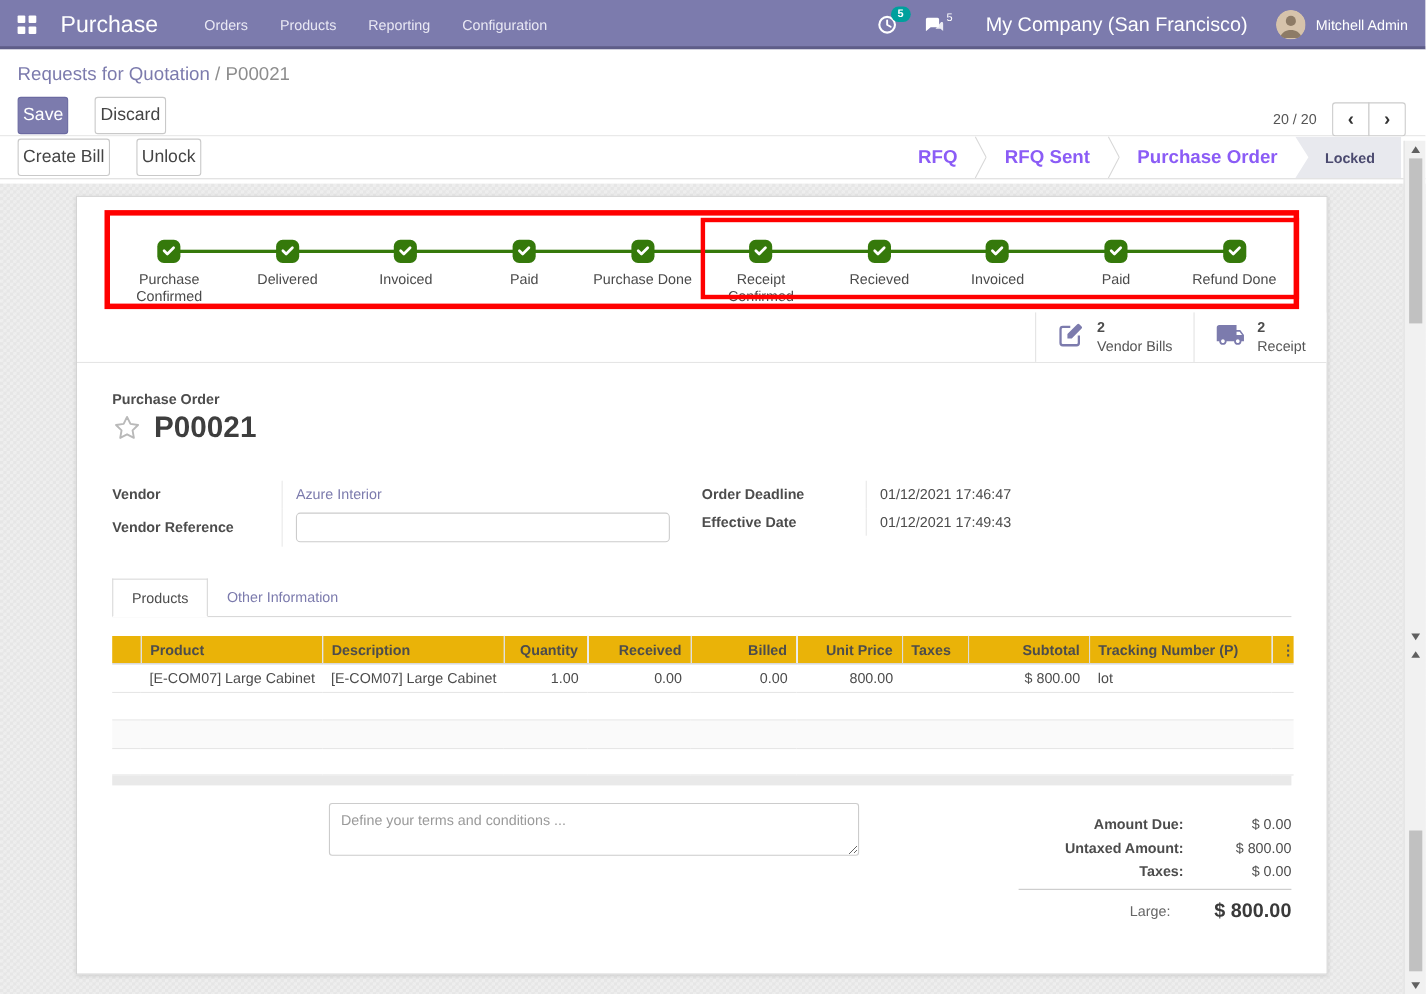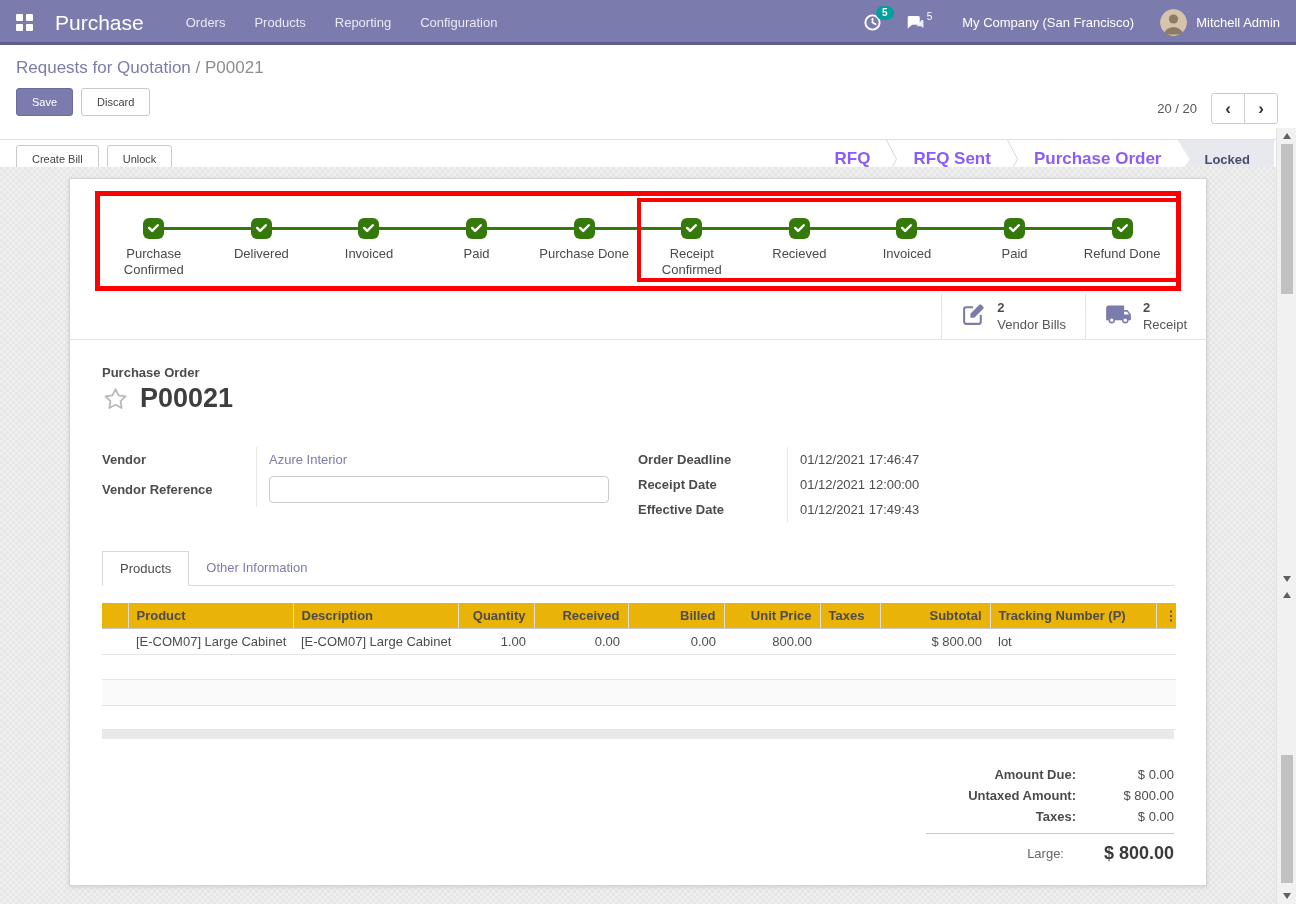--- a/index.html
+++ b/index.html
@@ -18,33 +18,33 @@
   .apps-grid span { width:7px; height:7px; background:#fff; border-radius:1px; }
   .app-title { color:#fff; font-size:21px; font-weight:400; margin:0 42px 0 22px; }
   .nav-menu { color:#e9e8f4; font-size:13px; margin-right:29px; cursor:pointer; }
   .nav-right { margin-left:auto; display:flex; align-items:center; }
   .nav-ico { position:relative; margin-right:24px; cursor:pointer; display:flex; align-items:center; }
   .badge {
     position:absolute; top:-7px; right:-12px; background:#00A09D; color:#fff;
     font-size:10px; font-weight:bold; border-radius:9px; padding:2px 6px; line-height:1;
   }
   .sup-count { color:#fff; font-size:10px; margin-left:3px; position:relative; top:-6px; }
-  .nav-company { color:#fff; font-size:13px; margin:0 26px 0 6px; cursor:pointer; }
+  .nav-company { color:#fff; font-size:18px; margin:0 26px 0 6px; cursor:pointer; }
   .avatar { width:27px; height:27px; border-radius:50%; overflow:hidden; display:block; cursor:pointer; }
   .nav-user { color:#fff; font-size:13px; margin-left:9px; cursor:pointer; }
 
   
-  .panel1 { height:95px; padding:13px 16px 0; border-bottom:1px solid #e0e0e0; position:relative; background:#fff; }
+  .panel1 { height:79px; padding:13px 16px 0; border-bottom:1px solid #e0e0e0; position:relative; background:#fff; }
   .breadcrumb { font-size:17px; }
   .breadcrumb .bc-link { color:#7C7BAD; cursor:pointer; }
   .breadcrumb .bc-sep, .breadcrumb .bc-cur { color:#8d8d8d; }
   .btn-row { margin-top:10px; display:flex; align-items:center; }
   .btn {
-    font-size:11px; padding:7px 15px; border-radius:3px; border:1px solid #c9c9c9;
-    background:#fff; color:#444; cursor:pointer; margin-right:8px; line-height:1.1;
+    font-size:16px; padding:7px 4px; border-radius:3px; border:1px solid #c9c9c9;
+    background:#fff; color:#444; cursor:pointer; margin-right:24px; line-height:1.1;
   }
   .btn-primary { background:#7C7BAD; border-color:#6b6aa1; color:#fff; }
   .pager { position:absolute; right:18px; top:48px; display:flex; align-items:center; }
   .pager-value { font-size:13px; color:#555; margin-right:14px; }
   .pg-btn {
     width:34px; height:31px; border:1px solid #ccc; background:#fff; display:flex;
     align-items:center; justify-content:center; font-size:17px; font-weight:bold;
     color:#333; cursor:pointer;
   }
   .pg-prev { border-radius:3px 0 0 3px; }
@@ -72,21 +72,21 @@
       linear-gradient(45deg, #efefef 25%, transparent 25%, transparent 75%, #efefef 75%),
       linear-gradient(45deg, #efefef 25%, transparent 25%, transparent 75%, #efefef 75%);
     background-size:6px 6px; background-position:0 0, 3px 3px;
   }
   .sheet {
     position:absolute; left:69px; top:11px; width:1138px; height:708px; background:#fff;
     border:1px solid #d4d4d4; box-shadow:0 1px 4px rgba(0,0,0,.12); overflow:hidden;
   }
 
   
-  .tracker { margin:12px 25px 0; border:5px solid #ff0000; position:relative; height:100px; padding-top:22px; }
+  .tracker { margin:12px 25px 0; border:5px solid #ff0000; position:relative; height:90px; padding-top:22px; }
   .track-line { position:absolute; left:5%; right:5%; top:31px; height:3px; background:#35790B; }
   .steps { display:flex; position:relative; }
   .step { width:10%; display:flex; flex-direction:column; align-items:center; }
   .step-icon {
     width:21px; height:21px; border-radius:6px; background:#35790B; z-index:1;
     display:flex; align-items:center; justify-content:center;
   }
   .step-label { margin-top:7px; font-size:13px; color:#4a4a4a; text-align:center; line-height:1.2; }
   .inner-red {
     position:absolute; border:4px solid #ff0000; left:calc(50% - 1px); right:-5px;
@@ -372,24 +372,20 @@
           </div>
           <div class="frow">
             <span class="flabel">Vendor Reference</span>
             <input class="vref-input" type="text" value="" style="">
           </div>
         </div>
         <div class="fcol fcol-right">
           <div class="frow">
             <span class="flabel">Order Deadline</span>
             <span class="fval">01/12/2021 17:46:47</span>
-          </div>
-          <div class="frow">
-            <span class="flabel">Receipt Date</span>
-            <span class="fval">01/12/2021 12:00:00</span>
           </div>
           <div class="frow">
             <span class="flabel">Effective Date</span>
             <span class="fval">01/12/2021 17:49:43</span>
           </div>
         </div>
       </div>
 
       <div class="tabs">
         <div class="tab tab-active">Products</div>
@@ -446,20 +442,21 @@
               <td colspan="11"></td>
             </tr>
           <tr class="row-empty2">
               <td colspan="11"></td>
             </tr>
         </tbody>
       </table>
       <div class="hbar"></div>
 
       <div class="bottom">
+        <textarea class="notes" placeholder="Define your terms and conditions ..." style=""></textarea>
         <div class="totals">
           <div class="trow">
             <span class="tlabel">Amount Due:</span>
             <span class="tvalue">$ 0.00</span>
           </div>
           <div class="trow">
             <span class="tlabel">Untaxed Amount:</span>
             <span class="tvalue">$ 800.00</span>
           </div>
           <div class="trow">

